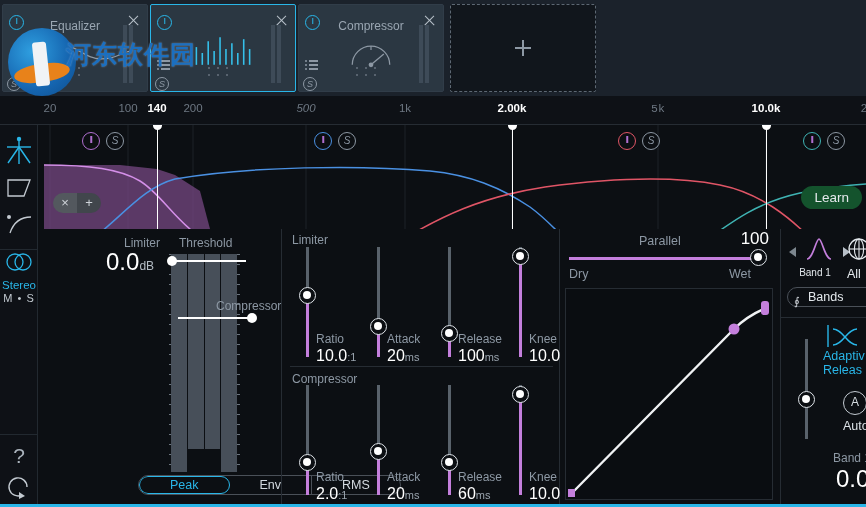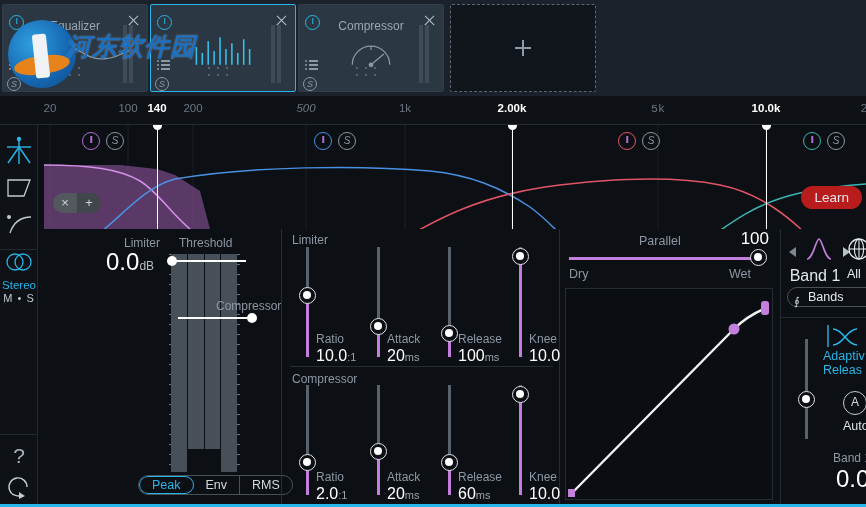--- a/index.html
+++ b/index.html
@@ -94,21 +94,21 @@
     position:absolute; left:50%; top:50%; transform:translate(-50%,-50%);
     width:16px; height:16px;
   }
   .module-add .plus::before,.module-add .plus::after{
     content:""; position:absolute; background:#8d98a4;
   }
   .module-add .plus::before{ left:7px; top:0; width:2px; height:16px; }
   .module-add .plus::after { left:0; top:7px; width:16px; height:2px; }
 
   
-  .wm { position:absolute; left:0; top:8px; width:300px; height:96px; pointer-events:none;font-style:italic; }
+  .wm { position:absolute; left:0; top:16px; width:300px; height:96px; pointer-events:none; }
   .wm-logo {
     position:absolute; left:8px; top:12px; width:68px; height:68px; border-radius:50%;
     background:radial-gradient(circle at 35% 35%, #2f9fe0 0%, #1565b0 60%, #0d4d8c 100%);
     overflow:hidden;
   }
   .wm-logo::before{
     content:""; position:absolute; left:6px; top:36px; width:56px; height:18px;
     background:#e8821a; border-radius:50% / 60%; transform:rotate(-8deg);
   }
   .wm-logo::after{
@@ -165,21 +165,21 @@
   .xplus {
     position:absolute; display:flex; border-radius:10px; overflow:hidden;
   }
   .xplus div {
     width:24px; height:20px; background:#53585e; color:#cfd4da;
     font-size:13px; line-height:20px; text-align:center;
   }
   .xplus div+div { background:#41464c; }
   .learn {
     position:absolute; right:4px; top:61px;
-    background:#b91c1c; color:#e4e8ec;
+    background:#14532d; color:#e4e8ec;
     font-size:13.5px; padding:4px 13px; border-radius:12px;
   }
 
   
   .body { position:absolute; left:0; top:229px; width:866px; height:276px; background:#0c0f13; }
 
   
   .rail {
     position:absolute; left:0; top:-104px; width:38px; height:380px;
     background:#0e1116; border-right:1px solid #222930;
@@ -222,21 +222,21 @@
   .thresh-line .dot {
     position:absolute; width:10px; height:10px; border-radius:50%; background:#fff; top:-4px;
   }
 
   .pegroup {
     position:absolute; left:100px; top:246px;
     display:flex; border:1px solid #4a5058; border-radius:11px; overflow:hidden;
     height:20px;
   }
   .pegroup div {
-    font-size:12.5px; color:#d3d9df; padding:0 12px; line-height:18px;
+    font-size:12.5px; color:#d3d9df; padding:0 30px; line-height:18px;
     border-right:1px solid #4a5058;
   }
   .pegroup div:last-child{ border-right:none; }
   .pegroup div.on { color:#29b6e8; border:1px solid #29b6e8; border-radius:10px; line-height:16px; }
 
   
   .sliderpanel {
     position:absolute; left:281px; top:0; width:279px; height:276px;
     border-left:1px solid #262c33; border-right:1px solid #262c33;
   }
@@ -281,21 +281,21 @@
   }
 
   
   .bandpanel {
     position:absolute; left:780px; top:0; width:86px; height:276px;
     border-left:1px solid #262c33; overflow:hidden;
   }
   .bp-arrow { position:absolute; top:18px; width:0;height:0; }
   .bp-arrow.l { left:8px; border-top:5px solid transparent;border-bottom:5px solid transparent;border-right:7px solid #7d878f; }
   .bp-arrow.r { left:62px; border-top:5px solid transparent;border-bottom:5px solid transparent;border-left:7px solid #b8c0c8; }
-  .bp-band-lab { position:absolute; left:6px; top:38px; width:56px; text-align:center; font-size:16px; color:#e3e8ec; }
+  .bp-band-lab { position:absolute; left:6px; top:38px; width:56px; text-align:center; font-size:10px; color:#e3e8ec; }
   .bp-all-lab  { position:absolute; left:66px; top:38px; font-size:12.5px; color:#e3e8ec; }
   .bands-btn {
     position:absolute; left:6px; top:58px; width:100px; height:20px;
     border:1px solid #4a5058; border-radius:10px;
     font-size:12.5px; color:#e3e8ec; line-height:18px; padding-left:20px;
   }
   .bands-btn .lk { position:absolute; left:6px; top:4px; font-size:11px; color:#cfd4da; }
   .bp-hr { position:absolute; left:0; top:88px; width:86px; height:1px; background:#262c33; }
   .adapt-lab {
     position:absolute; left:42px; top:120px; font-size:12.5px; color:#29b6e8;

